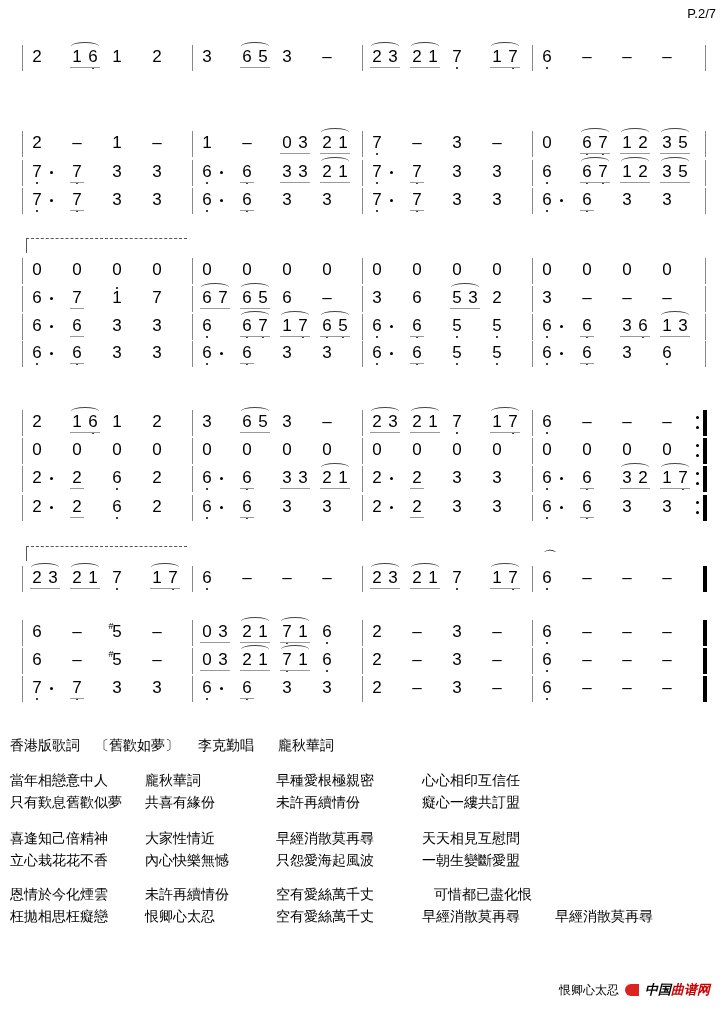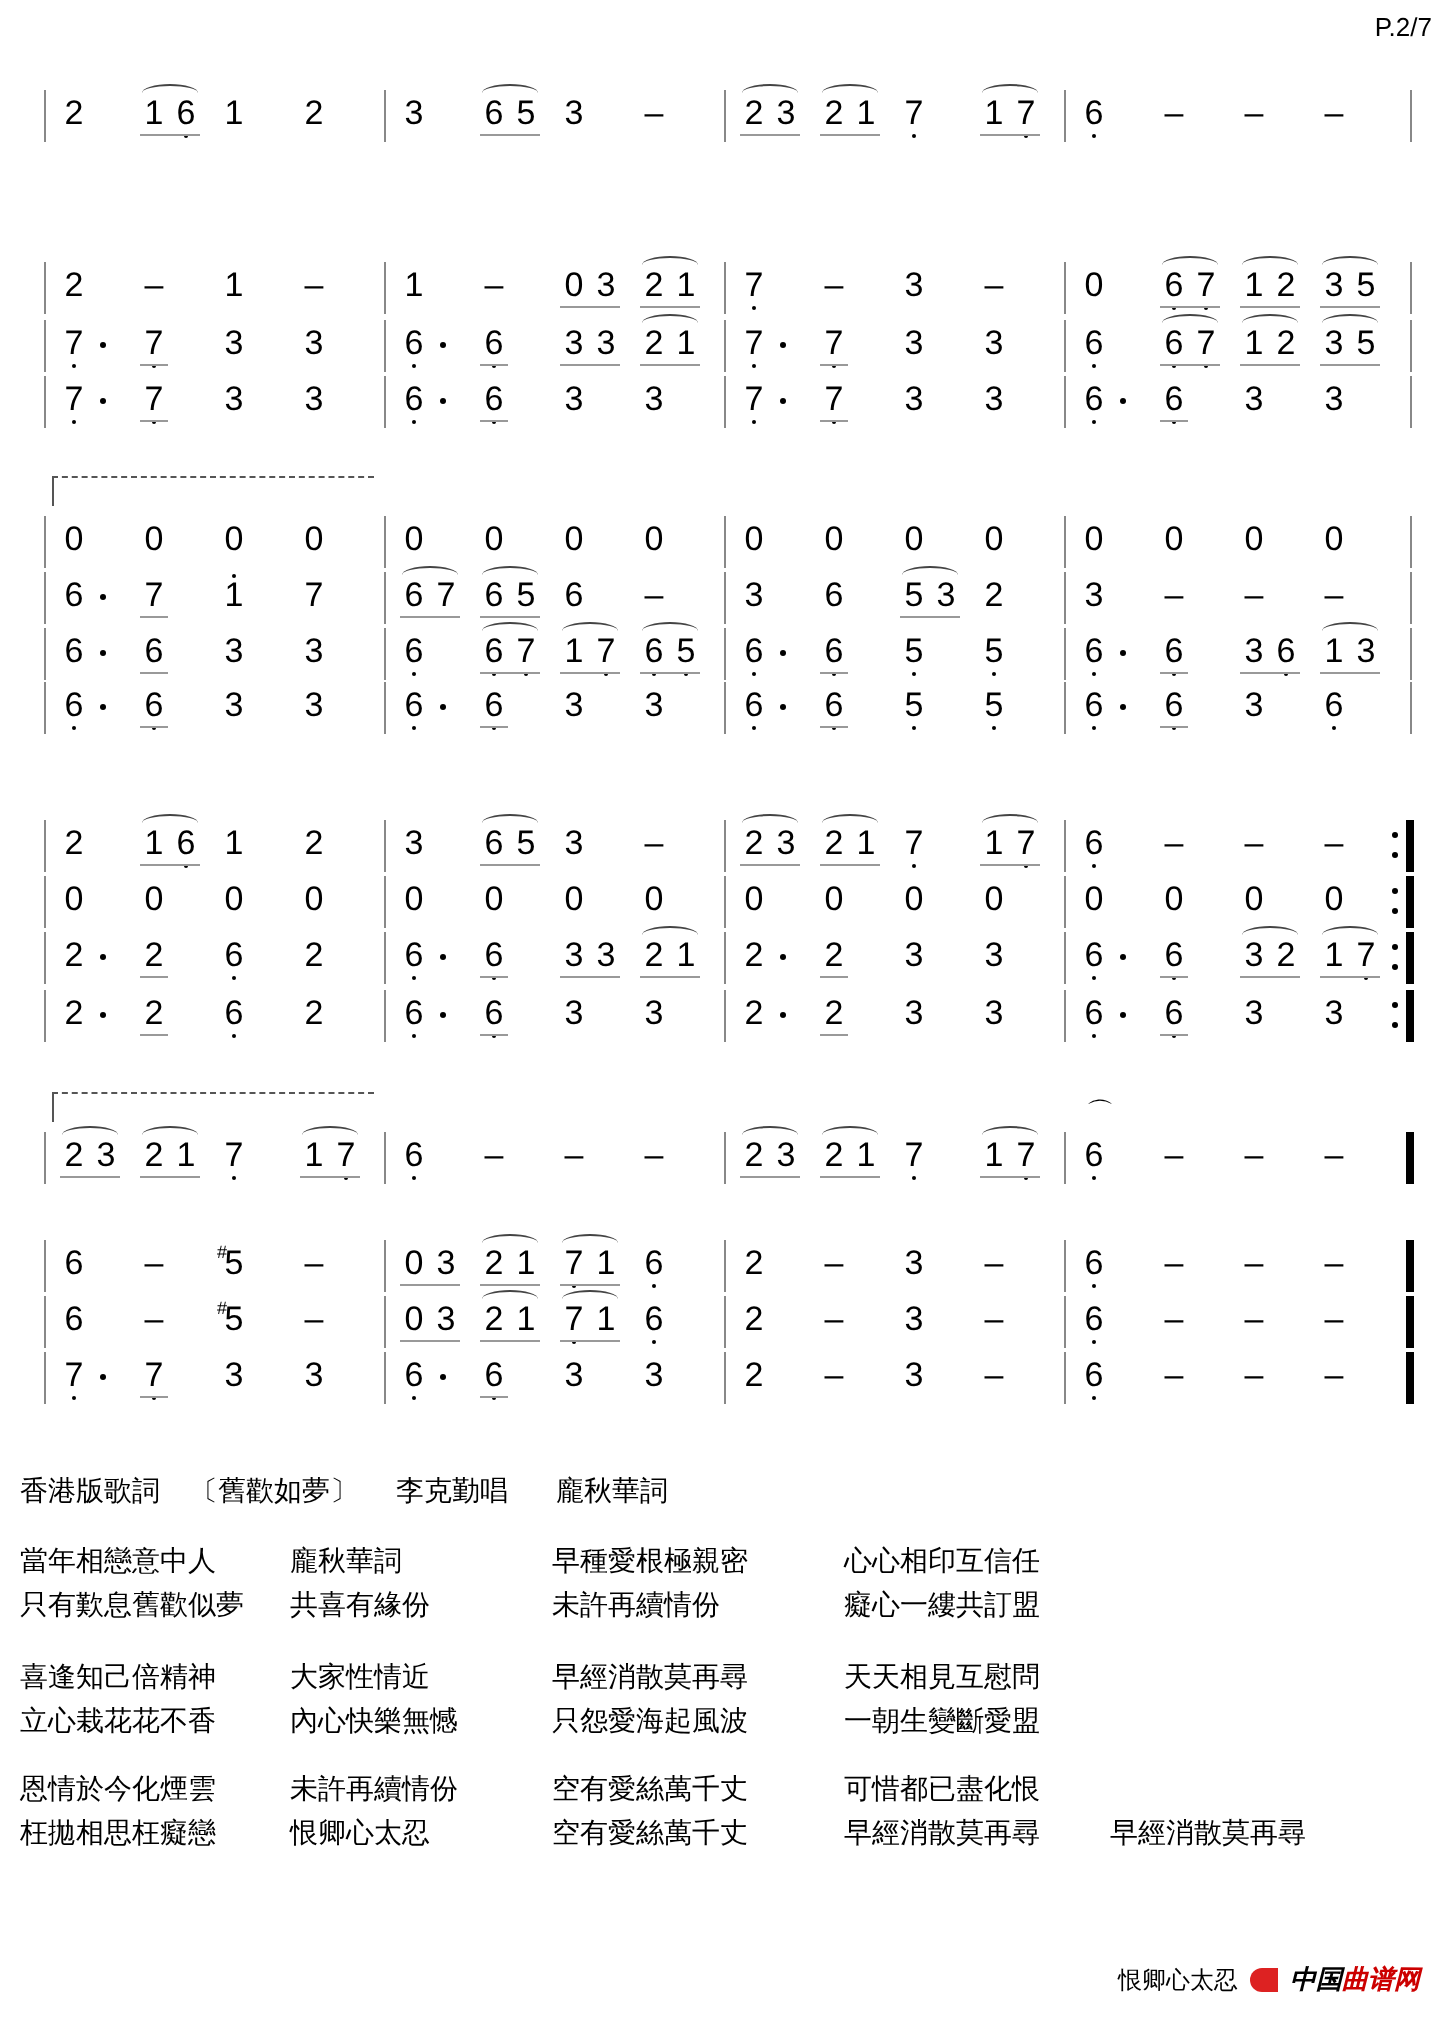--- a/index.html
+++ b/index.html
@@ -723,21 +723,21 @@
     <div class="text-block" style="left: 145px; top: 830px;">大家性情近</div>
     <div class="text-block" style="left: 276px; top: 830px;">早經消散莫再尋</div>
     <div class="text-block" style="left: 422px; top: 830px;">天天相見互慰問</div>
     <div class="text-block" style="left: 10px; top: 852px;">立心栽花花不香</div>
     <div class="text-block" style="left: 145px; top: 852px;">內心快樂無憾</div>
     <div class="text-block" style="left: 276px; top: 852px;">只怨愛海起風波</div>
     <div class="text-block" style="left: 422px; top: 852px;">一朝生變斷愛盟</div>
     <div class="text-block" style="left: 10px; top: 886px;">恩情於今化煙雲</div>
     <div class="text-block" style="left: 145px; top: 886px;">未許再續情份</div>
     <div class="text-block" style="left: 276px; top: 886px;">空有愛絲萬千丈</div>
-    <div class="text-block" style="left: 422px; top: 886px;">可惜都已盡化恨</div>
+    <div class="text-block" style="left: 434px; top: 886px;">可惜都已盡化恨</div>
     <div class="text-block" style="left: 10px; top: 908px;">枉拋相思枉癡戀</div>
     <div class="text-block" style="left: 145px; top: 908px;">恨卿心太忍</div>
     <div class="text-block" style="left: 276px; top: 908px;">空有愛絲萬千丈</div>
     <div class="text-block" style="left: 422px; top: 908px;">早經消散莫再尋</div>
     <div class="text-block" style="left: 555px; top: 908px;">早經消散莫再尋</div>
   </div>
 
 <div class="footer">
   <span>恨卿心太忍</span>
   <span class="logo"></span>

